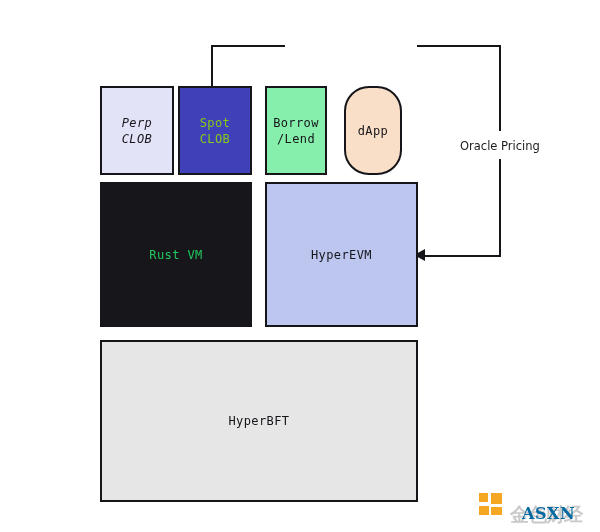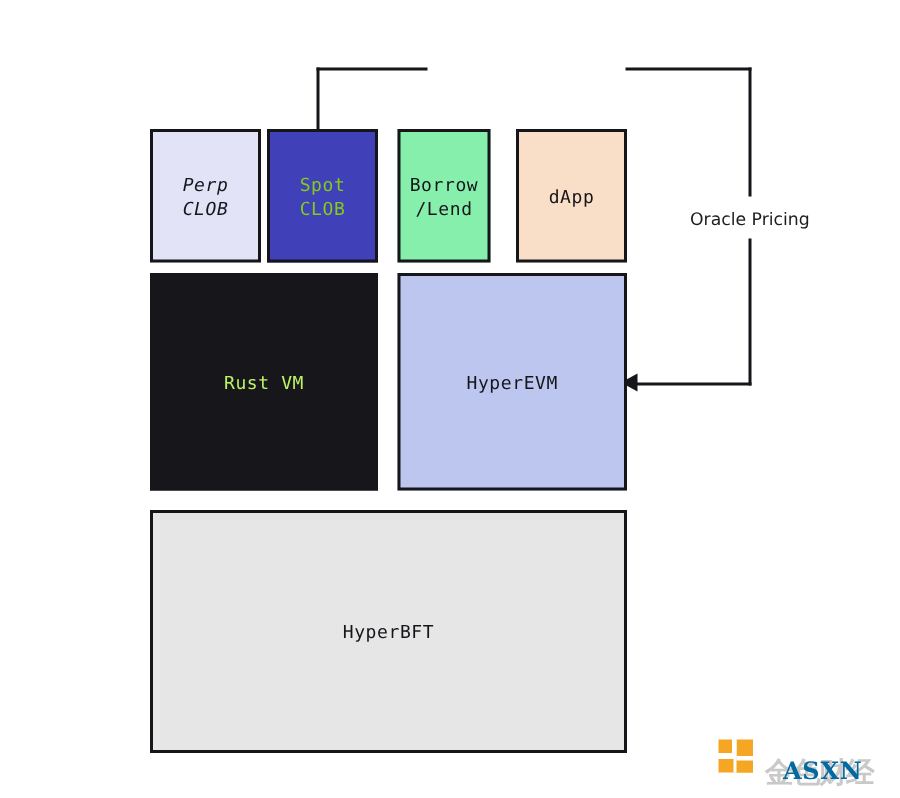--- a/index.html
+++ b/index.html
@@ -42,29 +42,30 @@
   .box-spot {
     left: 178px; top: 86px; width: 74px; height: 89px;
     background: #4040b8;
     color: #84cc16;
   }
   .box-borrow {
     left: 265px; top: 86px; width: 62px; height: 89px;
     background: #86efac;
   }
   .box-dapp {
-    left: 344px; top: 86px; width: 74px; height: 89px;
+    left: 344px; top: 86px; width: 58px; height: 89px;
     background: #fadfc8;
+    border-radius: 25px;
   }
 
   
   .box-rustvm {
     left: 100px; top: 182px; width: 152px; height: 145px;
     background: #17171b;
-    color: #bef264;
+    color: #22c55e;
   }
   .box-hyperevm {
     left: 265px; top: 182px; width: 153px; height: 145px;
     background: #bcc6ee;
   }
 
   
   .box-hyperbft {
     left: 100px; top: 340px; width: 318px; height: 162px;
     background: #e6e6e6;

